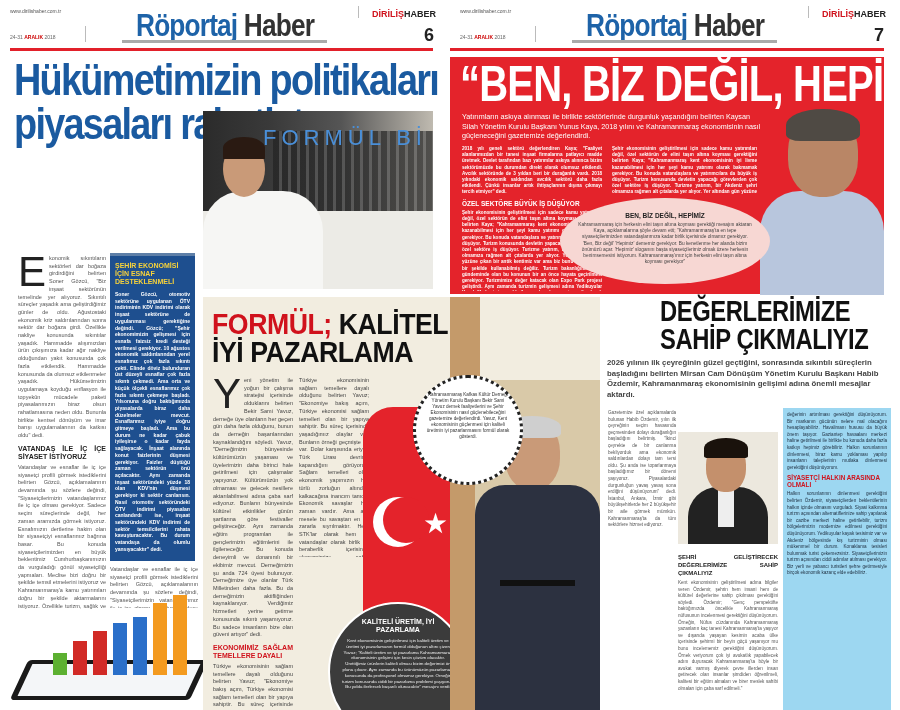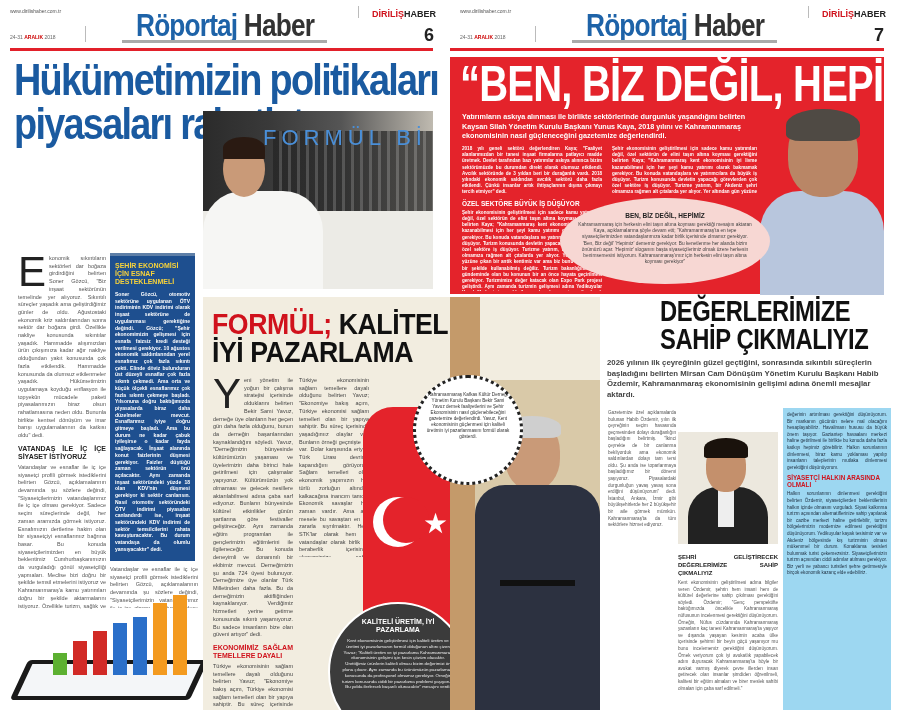--- a/index.html
+++ b/index.html
@@ -45,21 +45,21 @@
 
 
 .feature{position:absolute;left:203px;top:297px;width:247px;height:413px;background:#f2ede0;}
 .pR .featureR{position:absolute;left:0;top:297px;width:150px;height:413px;background:#f2ede0;}
 .fTitle{position:absolute;left:212px;top:310px;width:420px;font-size:29px;line-height:28px;font-weight:bold;color:#111;letter-spacing:-0.5px;white-space:nowrap;transform:scaleX(0.92);transform-origin:left;}
 .fTitle .r{color:#d0121c;}
 
 
 .redbg{position:absolute;left:0;top:57px;width:434px;height:237px;background:#e4232b;}
 .h1R{position:absolute;left:10px;top:60px;font-size:50px;line-height:48px;font-weight:bold;color:#fff;letter-spacing:-1px;transform:scaleX(0.8);transform-origin:left;white-space:nowrap;}
-.leadR{position:absolute;left:12px;top:112px;width:300px;font-size:7.2px;line-height:9.5px;font-weight:bold;color:#fff;}
+.leadR{position:absolute;left:12px;top:112px;width:300px;font-size:7.2px;line-height:9.5px;font-weight:normal;color:#fff;}
 .colR{position:absolute;font-size:4.6px;line-height:6.2px;color:#fff;text-align:justify;font-weight:bold;}
 .subR{font-size:6.5px;font-weight:bold;color:#fff;margin:5px 0 3px;}
 .ellipse{position:absolute;left:110px;top:198px;width:210px;height:86px;border-radius:50%;background:#f7d7d3;padding:14px 18px 0;text-align:center;z-index:2;}
 .ellipse .et{font-size:6.5px;font-weight:bold;color:#222;margin-bottom:3px;}
 .ellipse .eb{font-size:4.8px;line-height:6.2px;color:#444;}
 .man2{position:absolute;left:310px;top:105px;width:124px;height:190px;overflow:hidden;}
 .man2 .head{position:absolute;left:28px;top:8px;width:70px;height:84px;border-radius:45%;background:#b98666;}
 .man2 .hair{position:absolute;left:26px;top:4px;width:74px;height:32px;border-radius:50% 50% 20% 20%;background:#4f4a44;}
 .man2 .body{position:absolute;left:0;top:86px;width:124px;height:110px;border-radius:40px 40px 0 0;background:#b8c6dd;}
 .h2R{position:absolute;left:210px;top:297px;width:240px;font-size:29px;line-height:28px;font-weight:bold;color:#111;letter-spacing:-0.5px;white-space:nowrap;transform:scaleX(0.82);transform-origin:left;}

